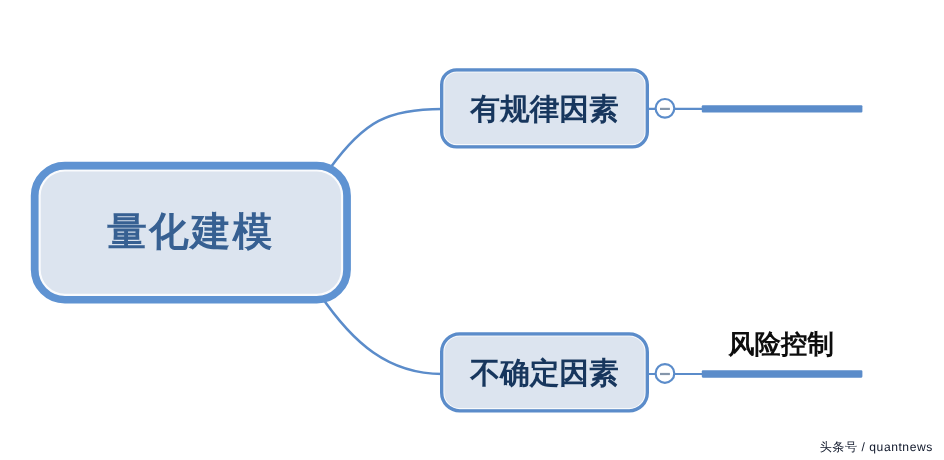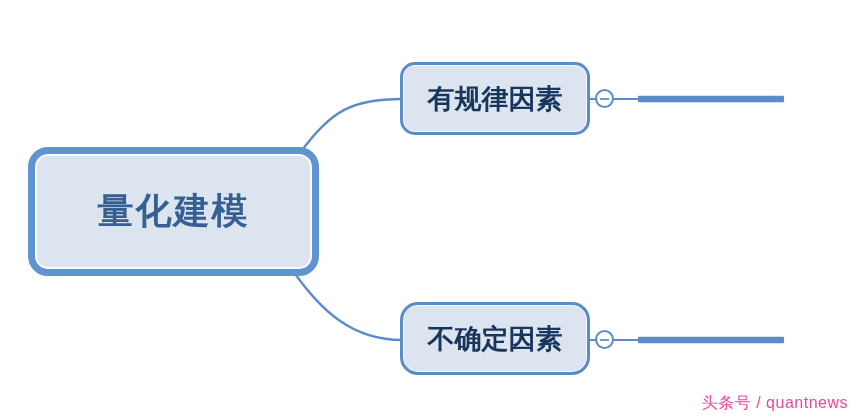--- a/index.html
+++ b/index.html
@@ -30,21 +30,21 @@
     align-items: center;
     justify-content: center;
     font-weight: bold;
   }
   .root-node {
     left: 28px;
     top: 147px;
     width: 291px;
     height: 129px;
     border: 7px solid #5f93d2;
-    border-radius: 20px;
+    border-radius: 31px;
     box-shadow: inset 0 0 0 2px rgba(255,255,255,0.85);
     color: #376092;
     font-size: 36px;
     letter-spacing: 2px;
   }
   .child-node {
     left: 400px;
     width: 190px;
     height: 73px;
     border: 3px solid #5b8cca;
@@ -85,22 +85,22 @@
     font-size: 24px;
     font-weight: bold;
     line-height: 28px;
   }
   .leaf-label.pos-top    { top: 58px; }
   .leaf-label.pos-bottom { top: 300px; }
   .watermark {
     position: absolute;
     right: 10px;
     bottom: 4px;
-    font-size: 16px;
-    color: #ec4899;
+    font-size: 11px;
+    color: #0f172a;
     text-shadow: 1px 1px 0 #ffffff;
     letter-spacing: 0.5px;
   }
 </style>
 </head>
 <body>
 
 <div class="canvas">
 
   <svg class="connector-layer" viewBox="0 0 858 418" xmlns="http://www.w3.org/2000/svg">
@@ -126,16 +126,17 @@
 
   <div class="collapse-btn pos-top">
     <span class="minus-bar"></span>
   </div>
 
   <div class="collapse-btn pos-bottom">
     <span class="minus-bar"></span>
   </div>
 
 
+  <div class="leaf-label pos-bottom">风险控制</div>
 
   <div class="watermark">头条号 / quantnews</div>
 
 </div>
 
 </body></html>

